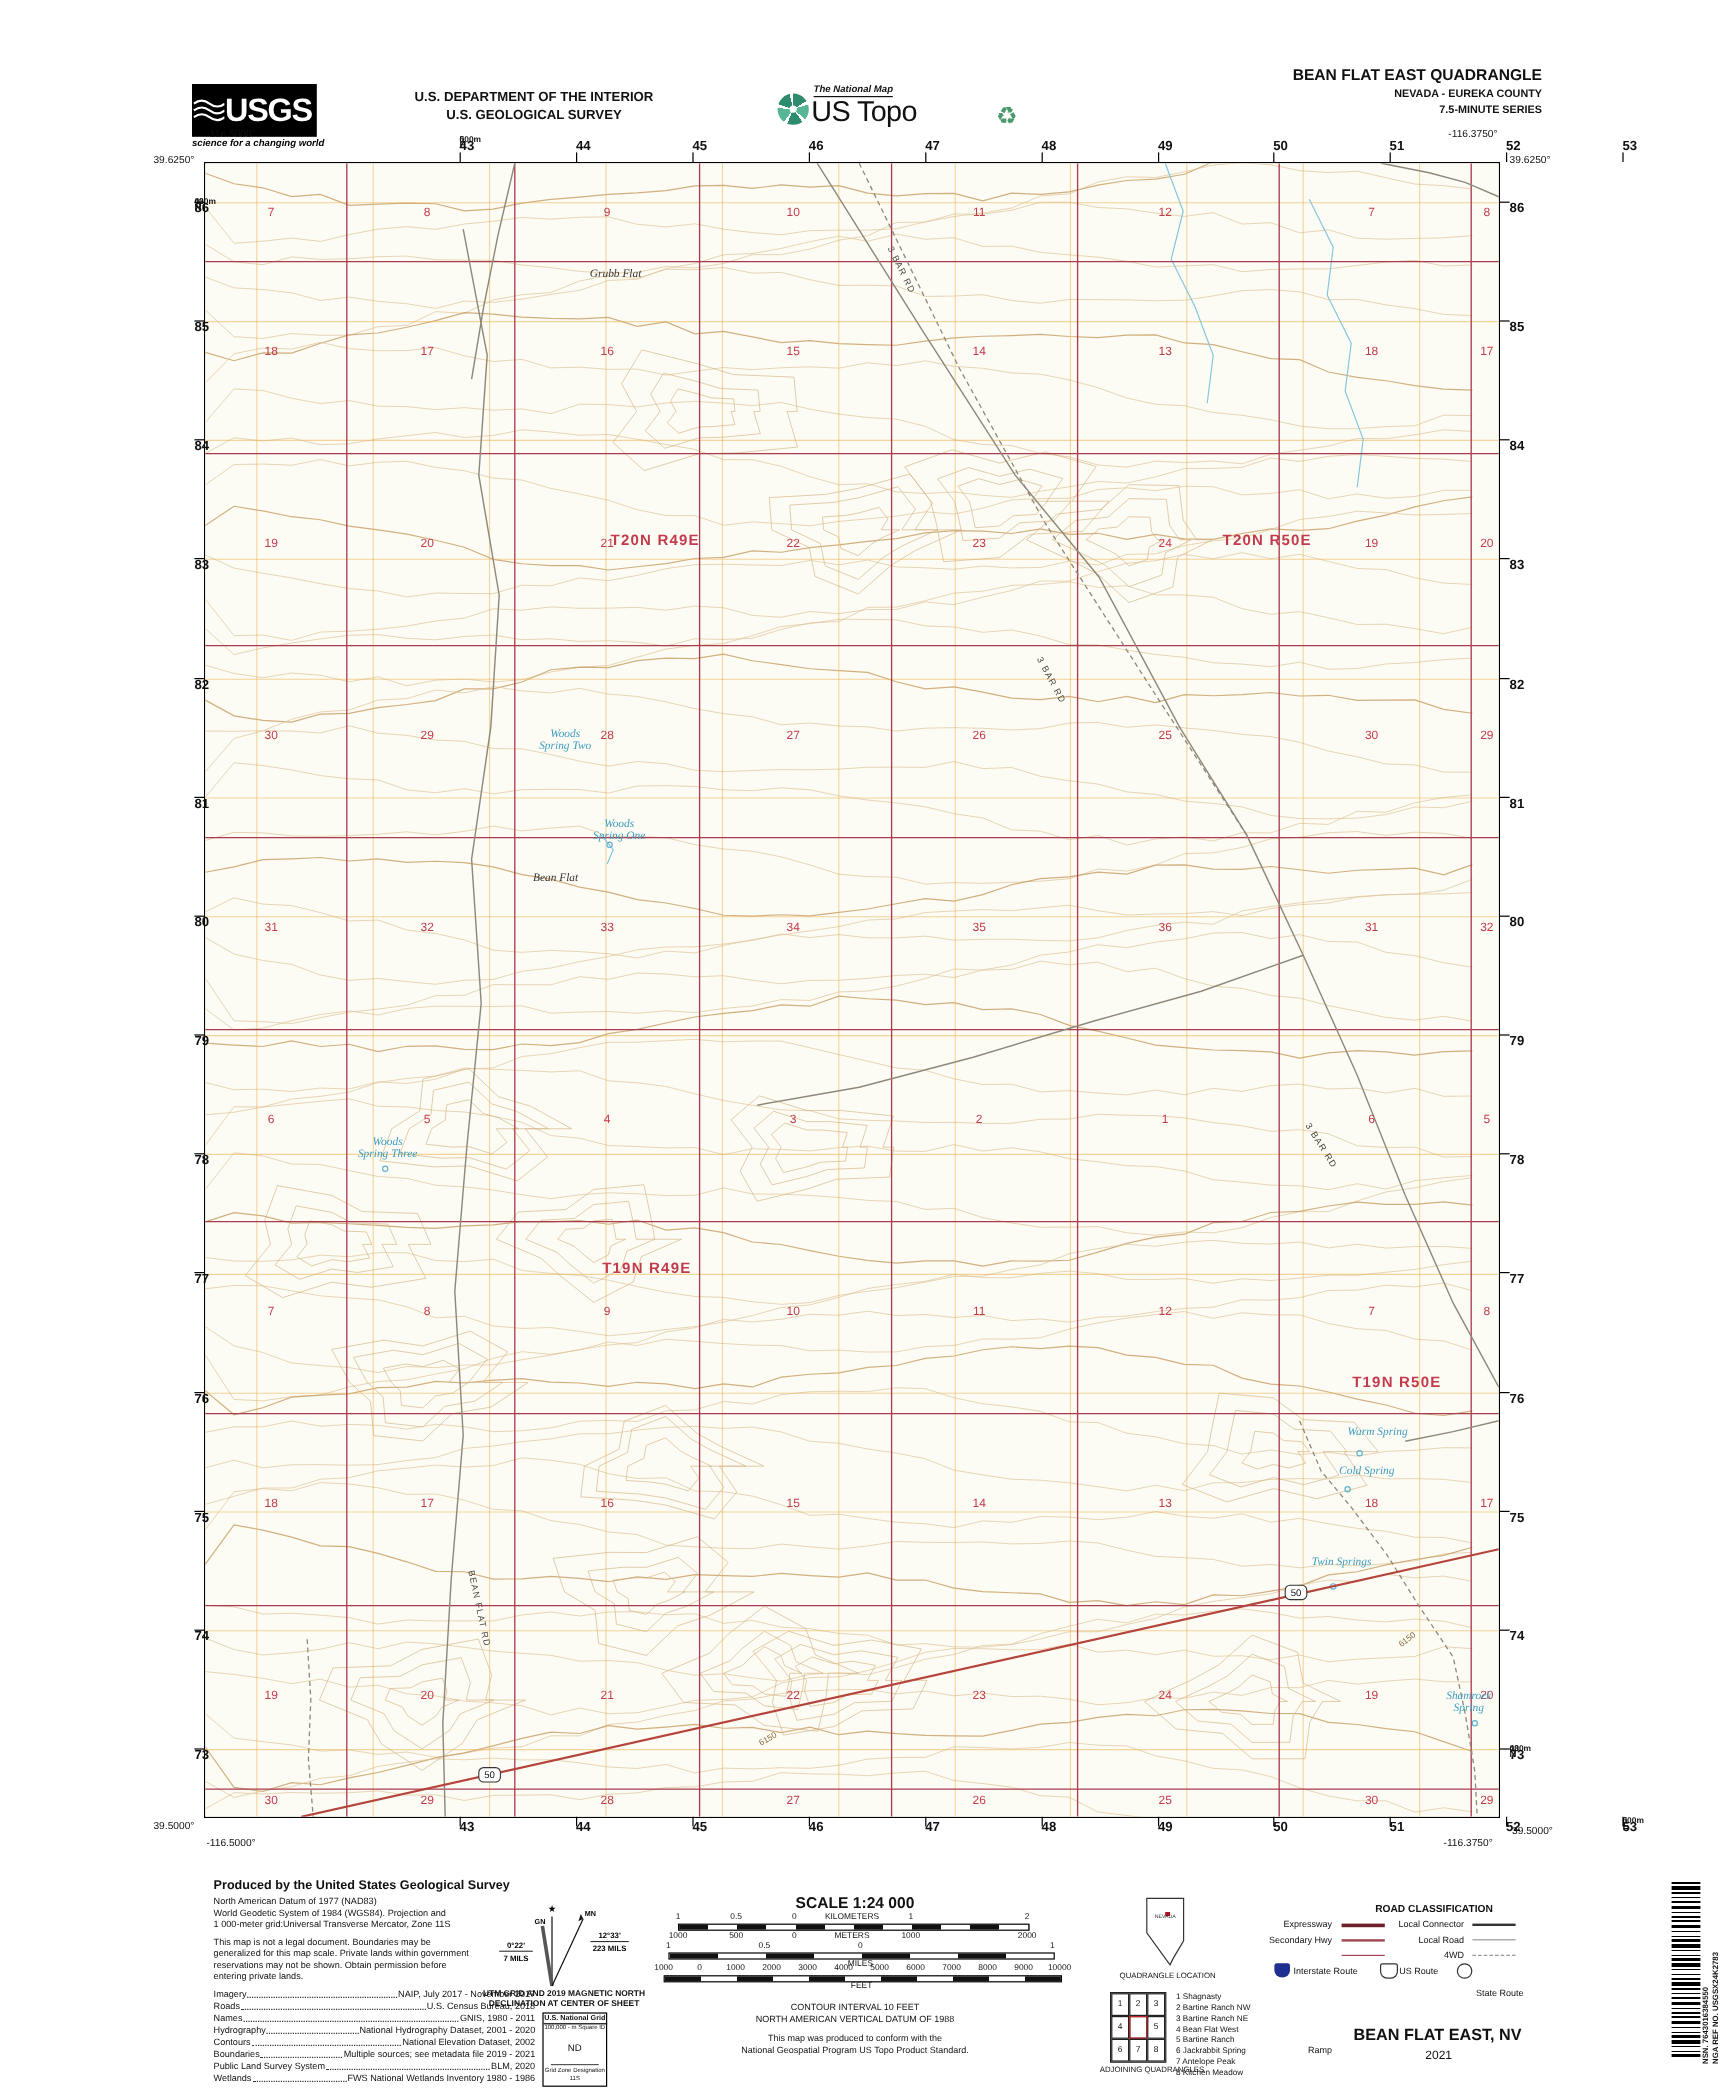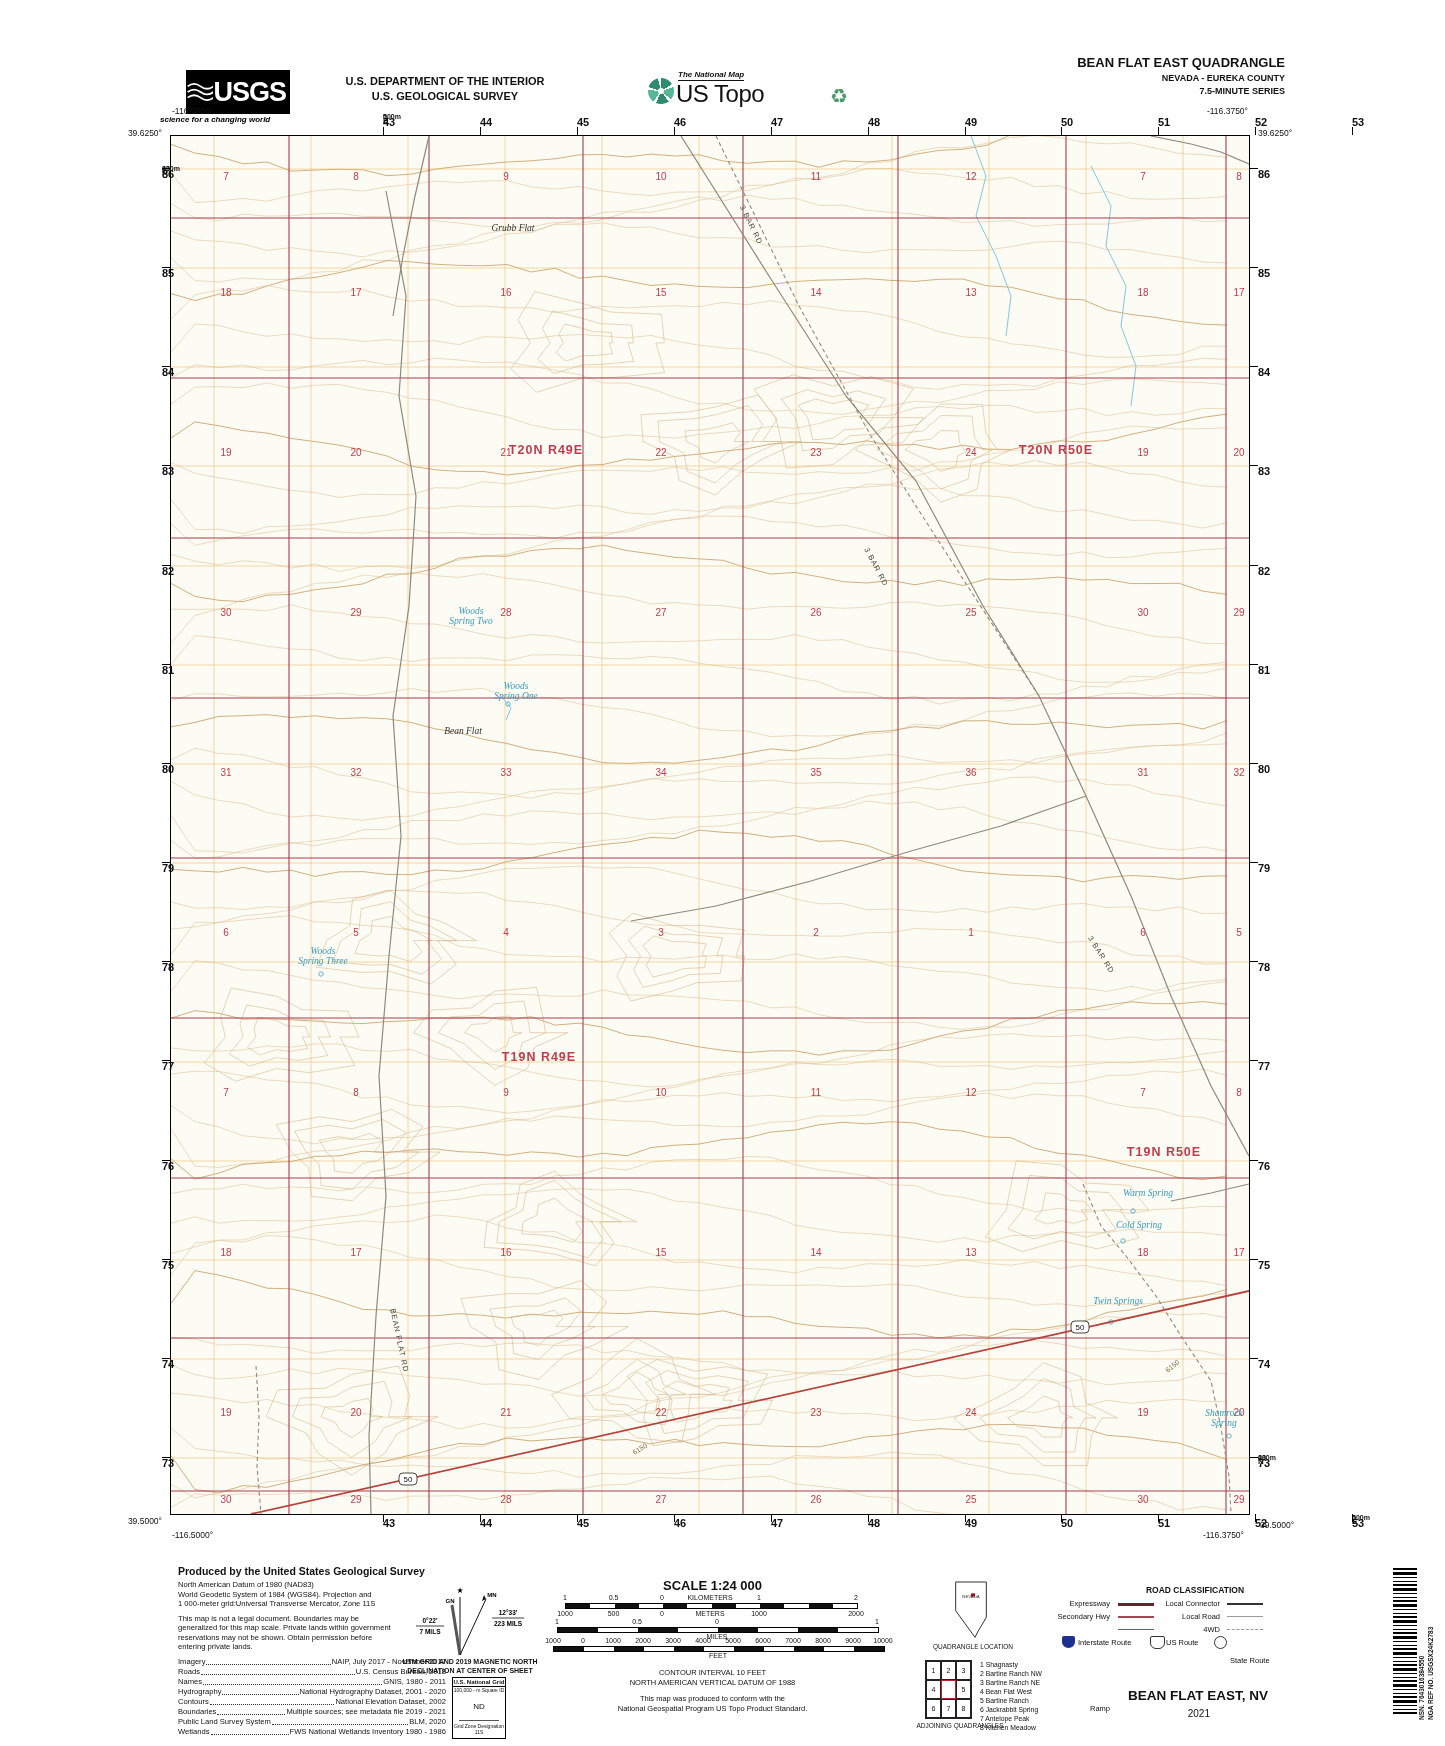--- a/index.html
+++ b/index.html
@@ -1,21 +1,21 @@
 <!DOCTYPE html>
 <html><head>
 <meta charset="utf-8">
 <style>
   html,body{margin:0;padding:0;background:#888;}
   .page{position:relative;width:1445px;height:1746px;background:#ffffff;overflow:hidden;
         font-family:"Liberation Sans",sans-serif;color:#111;}
   .abs{position:absolute;}
   
   .usgs-logo{position:absolute;left:160px;top:70px;width:104px;height:44px;background:#000;
-             display:flex;align-items:center;justify-content:flex-end;padding-right:4px;box-sizing:border-box;margin-left:26px;}
+             display:flex;align-items:center;justify-content:flex-end;padding-right:4px;box-sizing:border-box;}
   .usgs-logo-text{color:#fff;font-weight:bold;font-size:27px;letter-spacing:-1px;}
   .usgs-tagline{position:absolute;left:160px;top:115px;width:150px;font-size:8px;font-style:italic;font-weight:bold;color:#000;}
   .dept{position:absolute;left:310px;top:74px;width:270px;text-align:center;font-weight:bold;font-size:11px;line-height:15px;}
   .ustopo{position:absolute;left:648px;top:62px;width:160px;}
   .pinwheel{position:absolute;left:0;top:16px;width:26px;height:26px;border-radius:50%;
     background:conic-gradient(#2e8b6e 0 58deg,#fff 58deg 72deg,#57b794 72deg 130deg,#fff 130deg 144deg,#2e8b6e 144deg 202deg,#fff 202deg 216deg,#57b794 216deg 274deg,#fff 274deg 288deg,#2e8b6e 288deg 346deg,#fff 346deg 360deg);}
   .pinwheel:after{content:"";position:absolute;left:10px;top:10px;width:6px;height:6px;background:#fff;border-radius:50%;}
   .ustopo-small{position:absolute;left:30px;top:8px;font-size:8px;font-weight:bold;font-style:italic;border-bottom:1px solid #111;padding-bottom:1px;}
   .ustopo-big{position:absolute;left:28px;top:18px;font-size:24px;letter-spacing:-0.5px;}
   .recycle{position:absolute;left:830px;top:84px;font-size:20px;color:#4a9a6c;}
@@ -610,21 +610,21 @@
       <span class="corner" style="left: 1258px; top: 128px;">39.6250°</span>
       <span class="corner" style="left: 162px; top: 1516px; transform: translateX(-100%);">39.5000°</span>
       <span class="corner" style="left: 172px; top: 1530px;">-116.5000°</span>
       <span class="corner" style="left: 1244px; top: 1530px; transform: translateX(-100%);">-116.3750°</span>
       <span class="corner" style="left: 1260px; top: 1520px;">39.5000°</span>
     </div>
 
   <div class="credits">
     <div class="title">Produced by the United States Geological Survey</div>
     <div id="datum-lines">
-        <span class="ln" style="display: block;">North American Datum of 1980 (NAD83)</span>
+        <span class="ln" style="display: block;">North American Datum of 1977 (NAD83)</span>
         <span class="ln" style="display: block;">World Geodetic System of 1984 (WGS84).  Projection and</span>
         <span class="ln" style="display: block;">1 000-meter grid:Universal Transverse Mercator, Zone 11S</span>
       </div>
     <div class="gap"></div>
     <div id="legal-lines">
         <span class="ln" style="display: block;">This map is not a legal document. Boundaries may be</span>
         <span class="ln" style="display: block;">generalized for this map scale. Private lands within government</span>
         <span class="ln" style="display: block;">reservations may not be shown. Obtain permission before</span>
         <span class="ln" style="display: block;">entering private lands.</span>
       </div>

